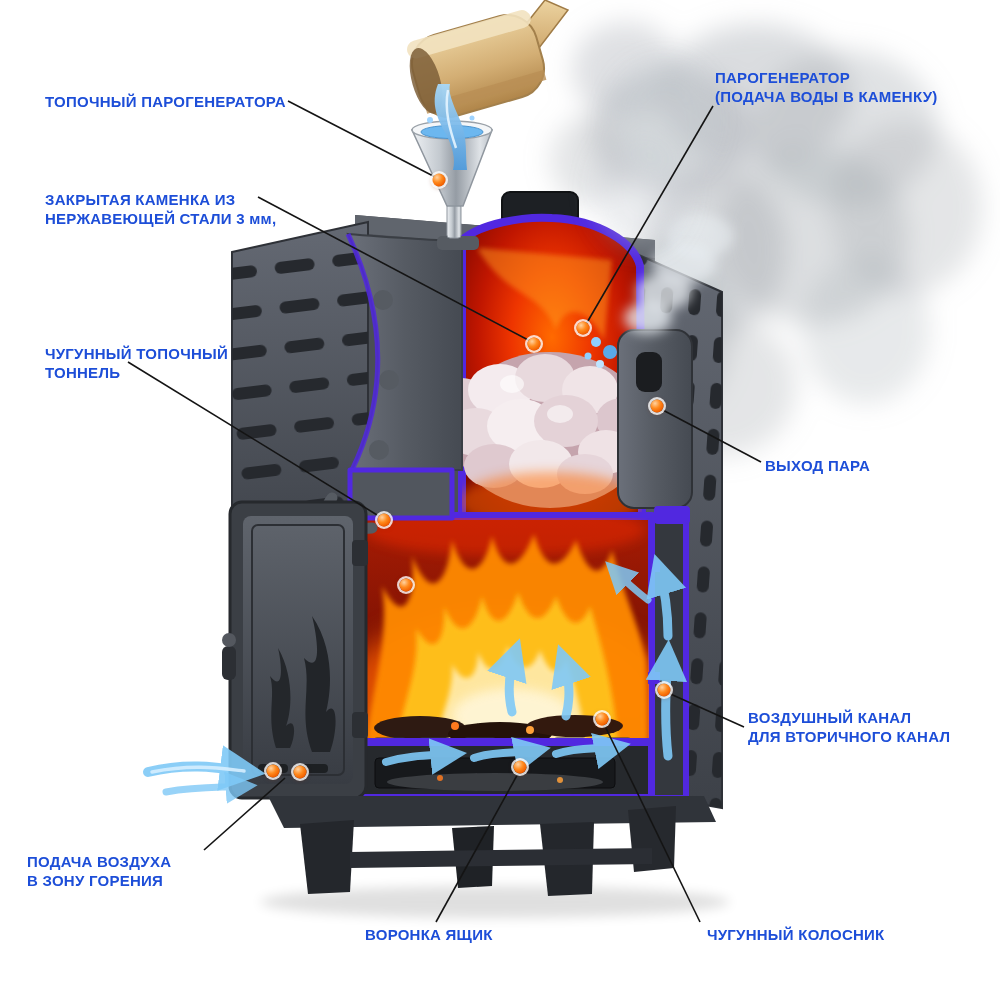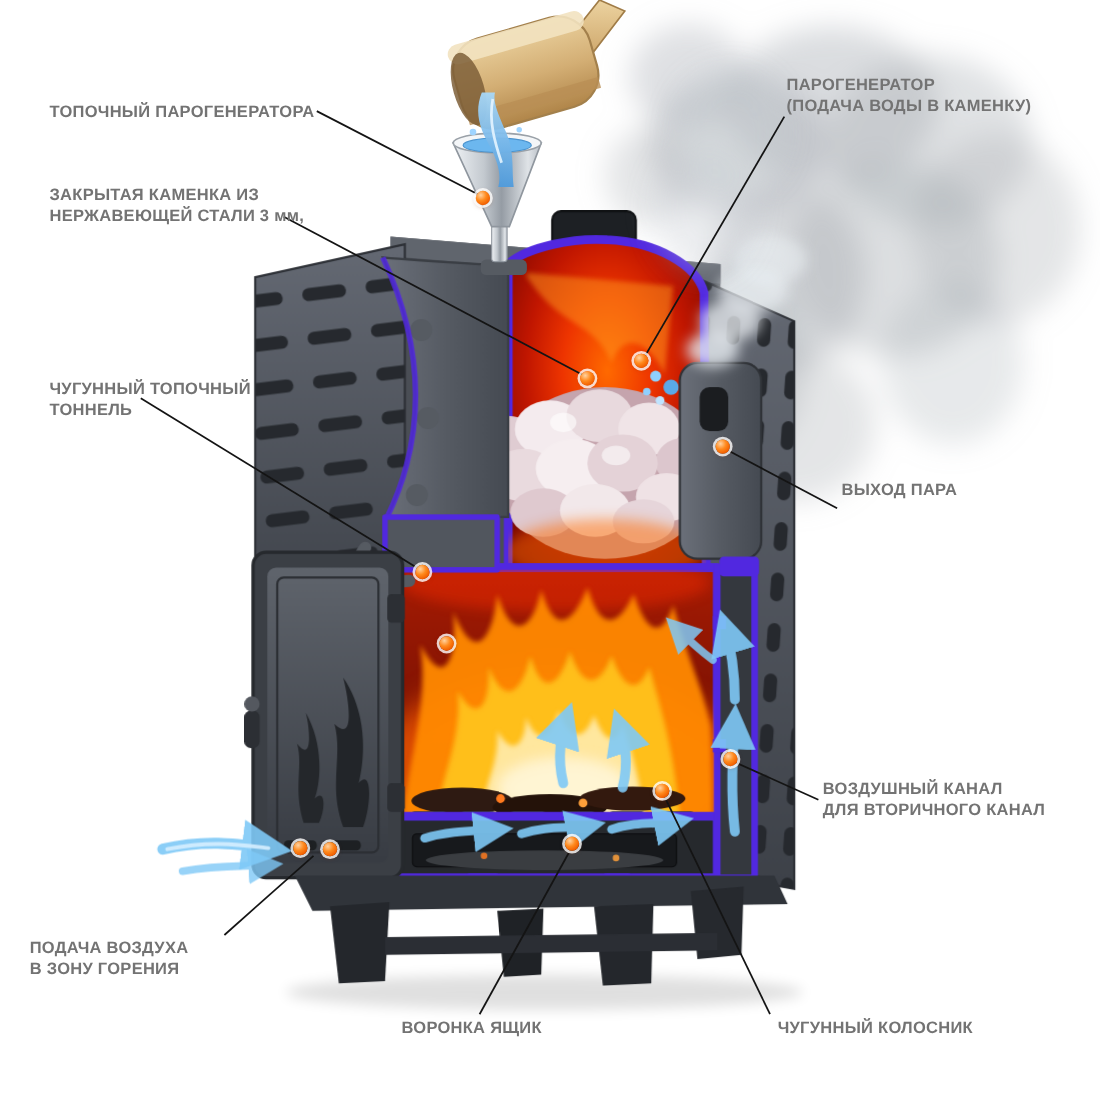--- a/index.html
+++ b/index.html
@@ -1,21 +1,21 @@
 <!DOCTYPE html>
 <html><head>
 <meta charset="utf-8">
 <style>
   html,body{margin:0;padding:0;background:#fff;}
   body{width:1000px;height:1000px;position:relative;overflow:hidden;
        font-family:"Liberation Sans", sans-serif;}
   #scene{position:absolute;left:0;top:0;z-index:1;}
   #leaders{position:absolute;left:0;top:0;z-index:5;pointer-events:none;}
   .label{position:absolute;z-index:7;font-weight:700;font-size:15px;line-height:1.28;
-         color:#737373;white-space:pre-line;letter-spacing:.25px;}
+         color:#1d4ed8;white-space:pre-line;letter-spacing:.25px;}
   .dot{position:absolute;z-index:6;width:13px;height:13px;border-radius:50%;
        transform:translate(-50%,-50%);
        background:radial-gradient(circle at 35% 30%, #ffd2a0 0%, #ff8a1e 40%, #f26000 72%, #d84a00 100%);
        box-shadow:0 0 0 2.5px rgba(255,255,255,.8), 0 1px 5px rgba(130,45,0,.55);}
 </style>
 </head>
 <body>
 
 <svg id="scene" width="1000" height="1000" viewBox="0 0 1000 1000">
   <defs>
@@ -316,23 +316,23 @@
 <div class="dot" style="left:406px;top:585px"></div>
 <div class="dot" style="left:664px;top:690px"></div>
 <div class="dot" style="left:273px;top:771px"></div>
 <div class="dot" style="left:300px;top:772px"></div>
 <div class="dot" style="left:520px;top:767px"></div>
 <div class="dot" style="left:602px;top:719px"></div>
 
 <div class="label" style="left:45px;top:92px">ТОПОЧНЫЙ ПАРОГЕНЕРАТОРА</div>
 <div class="label" style="left:715px;top:68px">ПАРОГЕНЕРАТОР
 (ПОДАЧА ВОДЫ В КАМЕНКУ)</div>
-<div class="label" style="left:45px;top:168px">ЗАКРЫТАЯ КАМЕНКА ИЗ
+<div class="label" style="left:45px;top:190px">ЗАКРЫТАЯ КАМЕНКА ИЗ
 НЕРЖАВЕЮЩЕЙ СТАЛИ 3 мм,</div>
 <div class="label" style="left:45px;top:344px">ЧУГУННЫЙ ТОПОЧНЫЙ
 ТОННЕЛЬ</div>
-<div class="label" style="left:765px;top:436px">ВЫХОД ПАРА</div>
+<div class="label" style="left:765px;top:456px">ВЫХОД ПАРА</div>
 <div class="label" style="left:748px;top:708px">ВОЗДУШНЫЙ КАНАЛ
 ДЛЯ ВТОРИЧНОГО КАНАЛ</div>
 <div class="label" style="left:27px;top:852px">ПОДАЧА ВОЗДУХА
 В ЗОНУ ГОРЕНИЯ</div>
 <div class="label" style="left:365px;top:925px">ВОРОНКА ЯЩИК</div>
 <div class="label" style="left:707px;top:925px">ЧУГУННЫЙ КОЛОСНИК</div>
 
 </body></html>

